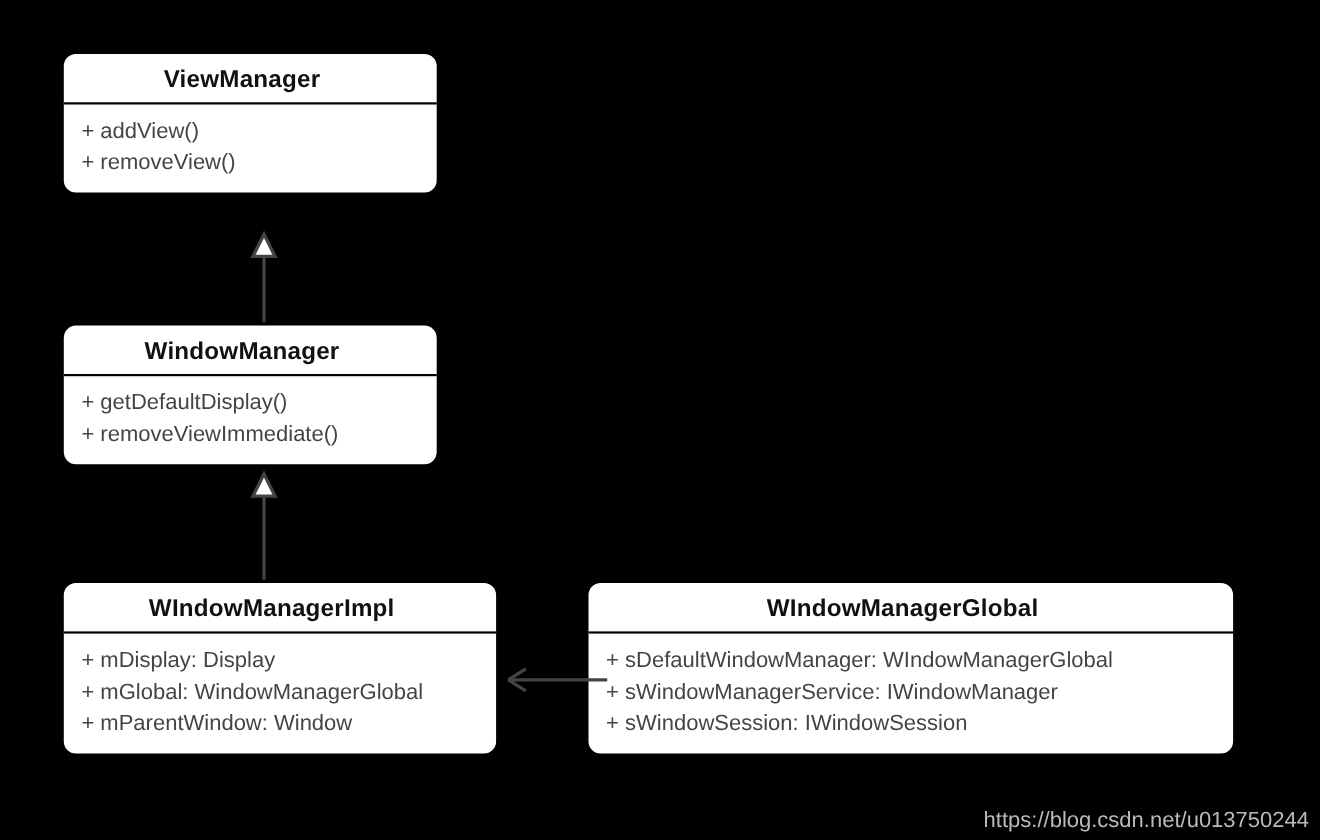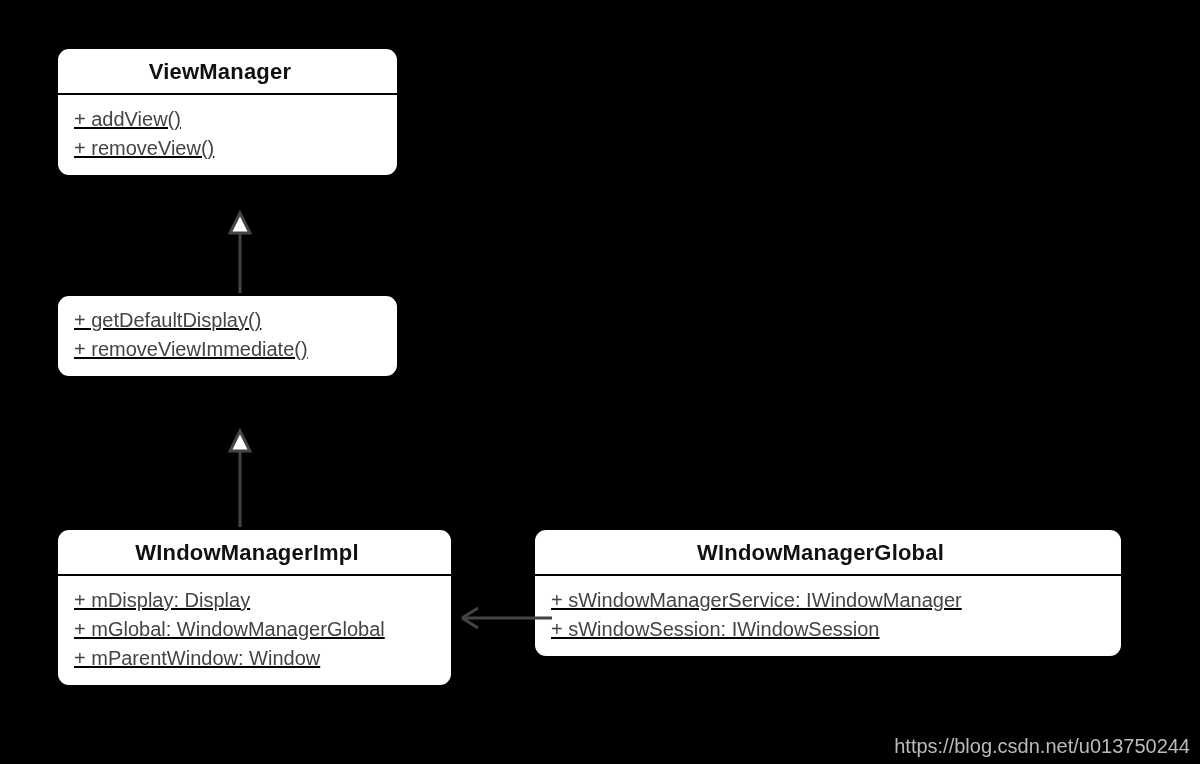--- a/index.html
+++ b/index.html
@@ -21,21 +21,20 @@
     font-size: 22px;
     font-weight: 600;
     text-align: center;
     padding: 10px 23px 8px 8px;
     border-bottom: 2.5px solid #000;
     color: #111;
     letter-spacing: 0.2px;
   }
   .uml-body {
     padding: 10px 16px 12px 16px;
-    text-decoration: underline;
   }
   .uml-member {
     font-size: 20px;
     color: #444;
     line-height: 1.45;
     white-space: nowrap;
   }
   svg.connector {
     position: absolute;
     overflow: visible;
@@ -55,38 +54,40 @@
 
 <div class="uml-box" style="left:55px; top:46px; width:345px;">
   <div class="uml-title">ViewManager</div>
   <div class="uml-body">
     <div class="uml-member">+ addView()</div>
     <div class="uml-member">+ removeView()</div>
   </div>
 </div>
 
 <div class="uml-box" style="left:55px; top:293px; width:345px;">
+  <div class="uml-title">WindowManager</div>
   <div class="uml-body">
     <div class="uml-member">+ getDefaultDisplay()</div>
     <div class="uml-member">+ removeViewImmediate()</div>
   </div>
 </div>
 
 <div class="uml-box" style="left:55px; top:527px; width:399px;">
   <div class="uml-title">WIndowManagerImpl</div>
   <div class="uml-body">
     <div class="uml-member">+ mDisplay: Display</div>
     <div class="uml-member">+ mGlobal: WindowManagerGlobal</div>
     <div class="uml-member">+ mParentWindow: Window</div>
   </div>
 </div>
 
 <div class="uml-box" style="left:532px; top:527px; width:592px;">
   <div class="uml-title">WIndowManagerGlobal</div>
   <div class="uml-body">
+    <div class="uml-member">+ sDefaultWindowManager: WIndowManagerGlobal</div>
     <div class="uml-member">+ sWindowManagerService: IWindowManager</div>
     <div class="uml-member">+ sWindowSession: IWindowSession</div>
   </div>
 </div>
 
 <svg class="connector" style="left:0; top:0; width:1200px; height:764px;">
   <line x1="240" y1="293" x2="240" y2="233" stroke="#444" stroke-width="3"></line>
   <polygon points="240,213 230,233 250,233" fill="#fff" stroke="#444" stroke-width="3"></polygon>
 </svg>
 

